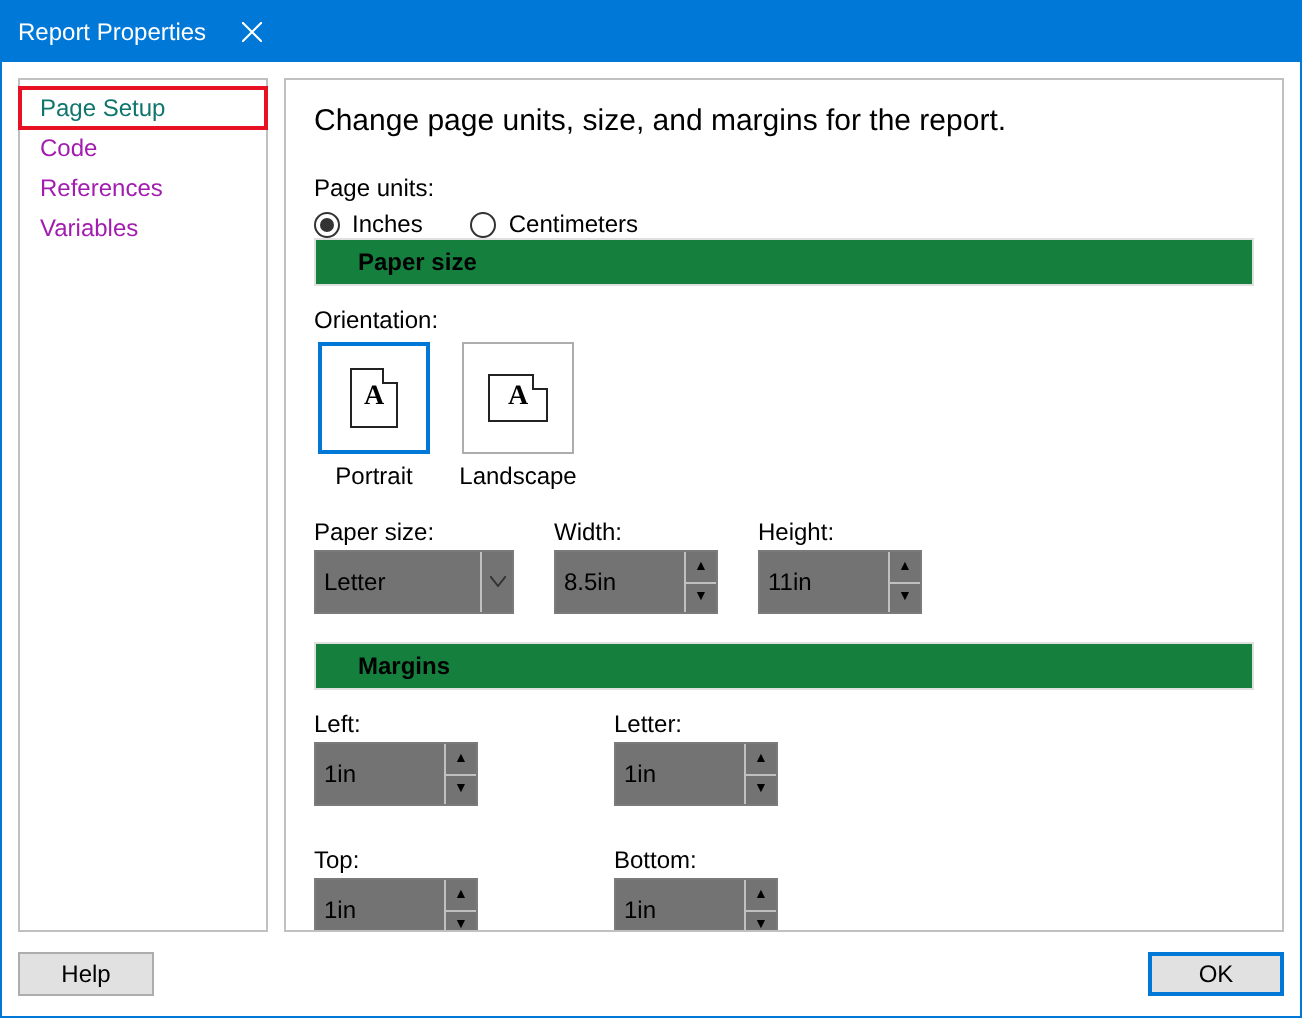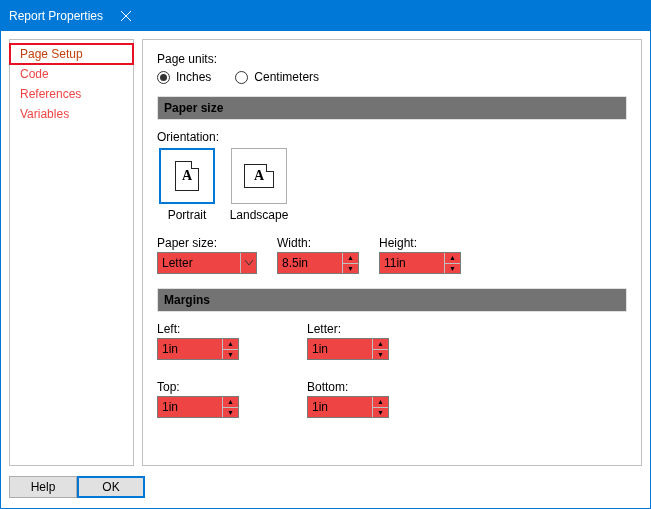--- a/index.html
+++ b/index.html
@@ -3,52 +3,52 @@
 <meta charset="utf-8">
 <style>
   * { box-sizing: border-box; font-family: "Segoe UI", Tahoma, sans-serif; font-size: 12px; }
   body { margin: 0; background: #fff; }
   .window { width: 651px; height: 509px; border: 1px solid #0078d7; display: flex; flex-direction: column; }
   .titlebar { background: #0078d7; color: #fff; height: 30px; display: flex; align-items: center; justify-content: flex-start; padding-left: 8px; }
   .titlebar .title { font-size: 12px; }
   .titlebar .close { width: 45px; height: 30px; display: flex; align-items: center; justify-content: center; font-size: 14px; cursor: default; }
   .body { flex: 1; display: flex; padding: 8px 8px 0 8px; gap: 8px; overflow: hidden; }
   .sidebar { width: 125px; border: 1px solid #c0c0c0; padding-top: 4px; background: #fff; }
-  .sidebar-item { padding: 3px 10px; cursor: default; color: #ef4444; }
-  .sidebar-item.selected { background: #fff; outline: 2px solid #e81123; outline-offset: -1px; color: #c2410c; }
+  .sidebar-item { padding: 3px 10px; cursor: default; color: #a21caf; }
+  .sidebar-item.selected { background: #fff; outline: 2px solid #e81123; outline-offset: -1px; color: #0f766e; }
   .content { flex: 1; border: 1px solid #c0c0c0; padding: 12px 14px; overflow: hidden; color: #000; }
   .content-heading { font-size: 15px; margin-bottom: 18px; }
   .label { margin-bottom: 4px; }
-  .radio-row { display: flex; gap: 24px; margin-bottom: 12px; align-items: flex-end; }
+  .radio-row { display: flex; gap: 24px; align-items: flex-end; }
   .radio { display: flex; align-items: center; gap: 6px; }
   .radio .circle { width: 13px; height: 13px; border-radius: 50%; border: 1px solid #333; display: flex; align-items: center; justify-content: center; }
   .radio .circle .dot { width: 7px; height: 7px; border-radius: 50%; background: #333; }
-  .section-header { background: #737373; font-weight: bold; padding: 4px 6px; margin-bottom: 10px; border: 1px solid #e0e0e0; }
+  .section-header { background: #15803d; font-weight: bold; padding: 4px 21px; margin-bottom: 10px; border: 1px solid #e0e0e0; }
   .orient-row { display: flex; gap: 12px; margin-bottom: 14px; }
   .orient-opt { display: flex; flex-direction: column; align-items: center; gap: 4px; width: 60px; }
   .orient-box { width: 56px; height: 56px; border: 1px solid #adadad; display: flex; align-items: center; justify-content: center; }
   .orient-box.selected { border: 2px solid #0078d7; }
   .page-icon { position: relative; background: #fff; border: 1px solid #222; display: flex; align-items: center; justify-content: center; }
   .page-icon.portrait { width: 24px; height: 30px; }
   .page-icon.landscape { width: 30px; height: 24px; }
   .page-icon .fold { position: absolute; top: -1px; right: -1px; width: 8px; height: 8px; background: #fff; border-left: 1px solid #222; border-bottom: 1px solid #222; }
   .page-icon .letter { font-family: "Times New Roman", serif; font-weight: bold; font-size: 14px; }
   .paper-row { display: flex; gap: 20px; margin-bottom: 14px; }
   .field { display: flex; flex-direction: column; gap: 2px; }
-  .combo, .spinner { height: 22px; border: 1px solid #7a7a7a; background: #ef4444; display: flex; align-items: center; }
+  .combo, .spinner { height: 32px; border: 1px solid #7a7a7a; background: #737373; display: flex; align-items: center; }
   .combo { width: 100px; }
   .combo .val { flex: 1; padding: 0 4px; }
   .combo .drop { width: 16px; height: 100%; display: flex; align-items: center; justify-content: center; border-left: 1px solid #c0c0c0; }
   .spinner { width: 82px; }
   .spinner .val { flex: 1; padding: 0 4px; }
   .spinner .arrows { width: 16px; height: 100%; display: flex; flex-direction: column; border-left: 1px solid #c0c0c0; }
   .spinner .arrows .ar { flex: 1; display: flex; align-items: center; justify-content: center; font-size: 7px; line-height: 1; }
   .spinner .arrows .ar:first-child { border-bottom: 1px solid #c0c0c0; }
   .margin-grid { display: grid; grid-template-columns: 130px 130px; column-gap: 12px; row-gap: 8px; gap: 20px; }
-  .footer { height: 42px; display: flex; align-items: center; padding: 0 8px; }
+  .footer { height: 42px; display: flex; align-items: center; justify-content: space-between; padding: 0 8px; }
   .btn { width: 68px; height: 22px; border: 1px solid #adadad; background: #e1e1e1; display: flex; align-items: center; justify-content: center; cursor: default; }
   .btn.primary { border: 2px solid #0078d7; background: #e1e1e1; }
   .footer-right { display: flex; gap: 8px; flex-direction: column; }
   svg.chev { width: 8px; height: 6px; }
 </style>
 </head>
 <body>
 
 <div class="window">
   <div class="titlebar">
@@ -63,20 +63,21 @@
 
   <div class="body">
     <div class="sidebar">
       <div class="sidebar-item selected"><span>Page Setup</span></div>
       <div class="sidebar-item"><span>Code</span></div>
       <div class="sidebar-item"><span>References</span></div>
       <div class="sidebar-item"><span>Variables</span></div>
     </div>
 
     <div class="content">
+      <div class="content-heading">Change page units, size, and margins for the report.</div>
 
       <div class="label">Page units:</div>
       <div class="radio-row">
         <div class="radio">
           <span class="circle">
               <span class="dot"></span>
             </span>
           <span>Inches</span>
         </div>
         <div class="radio">

